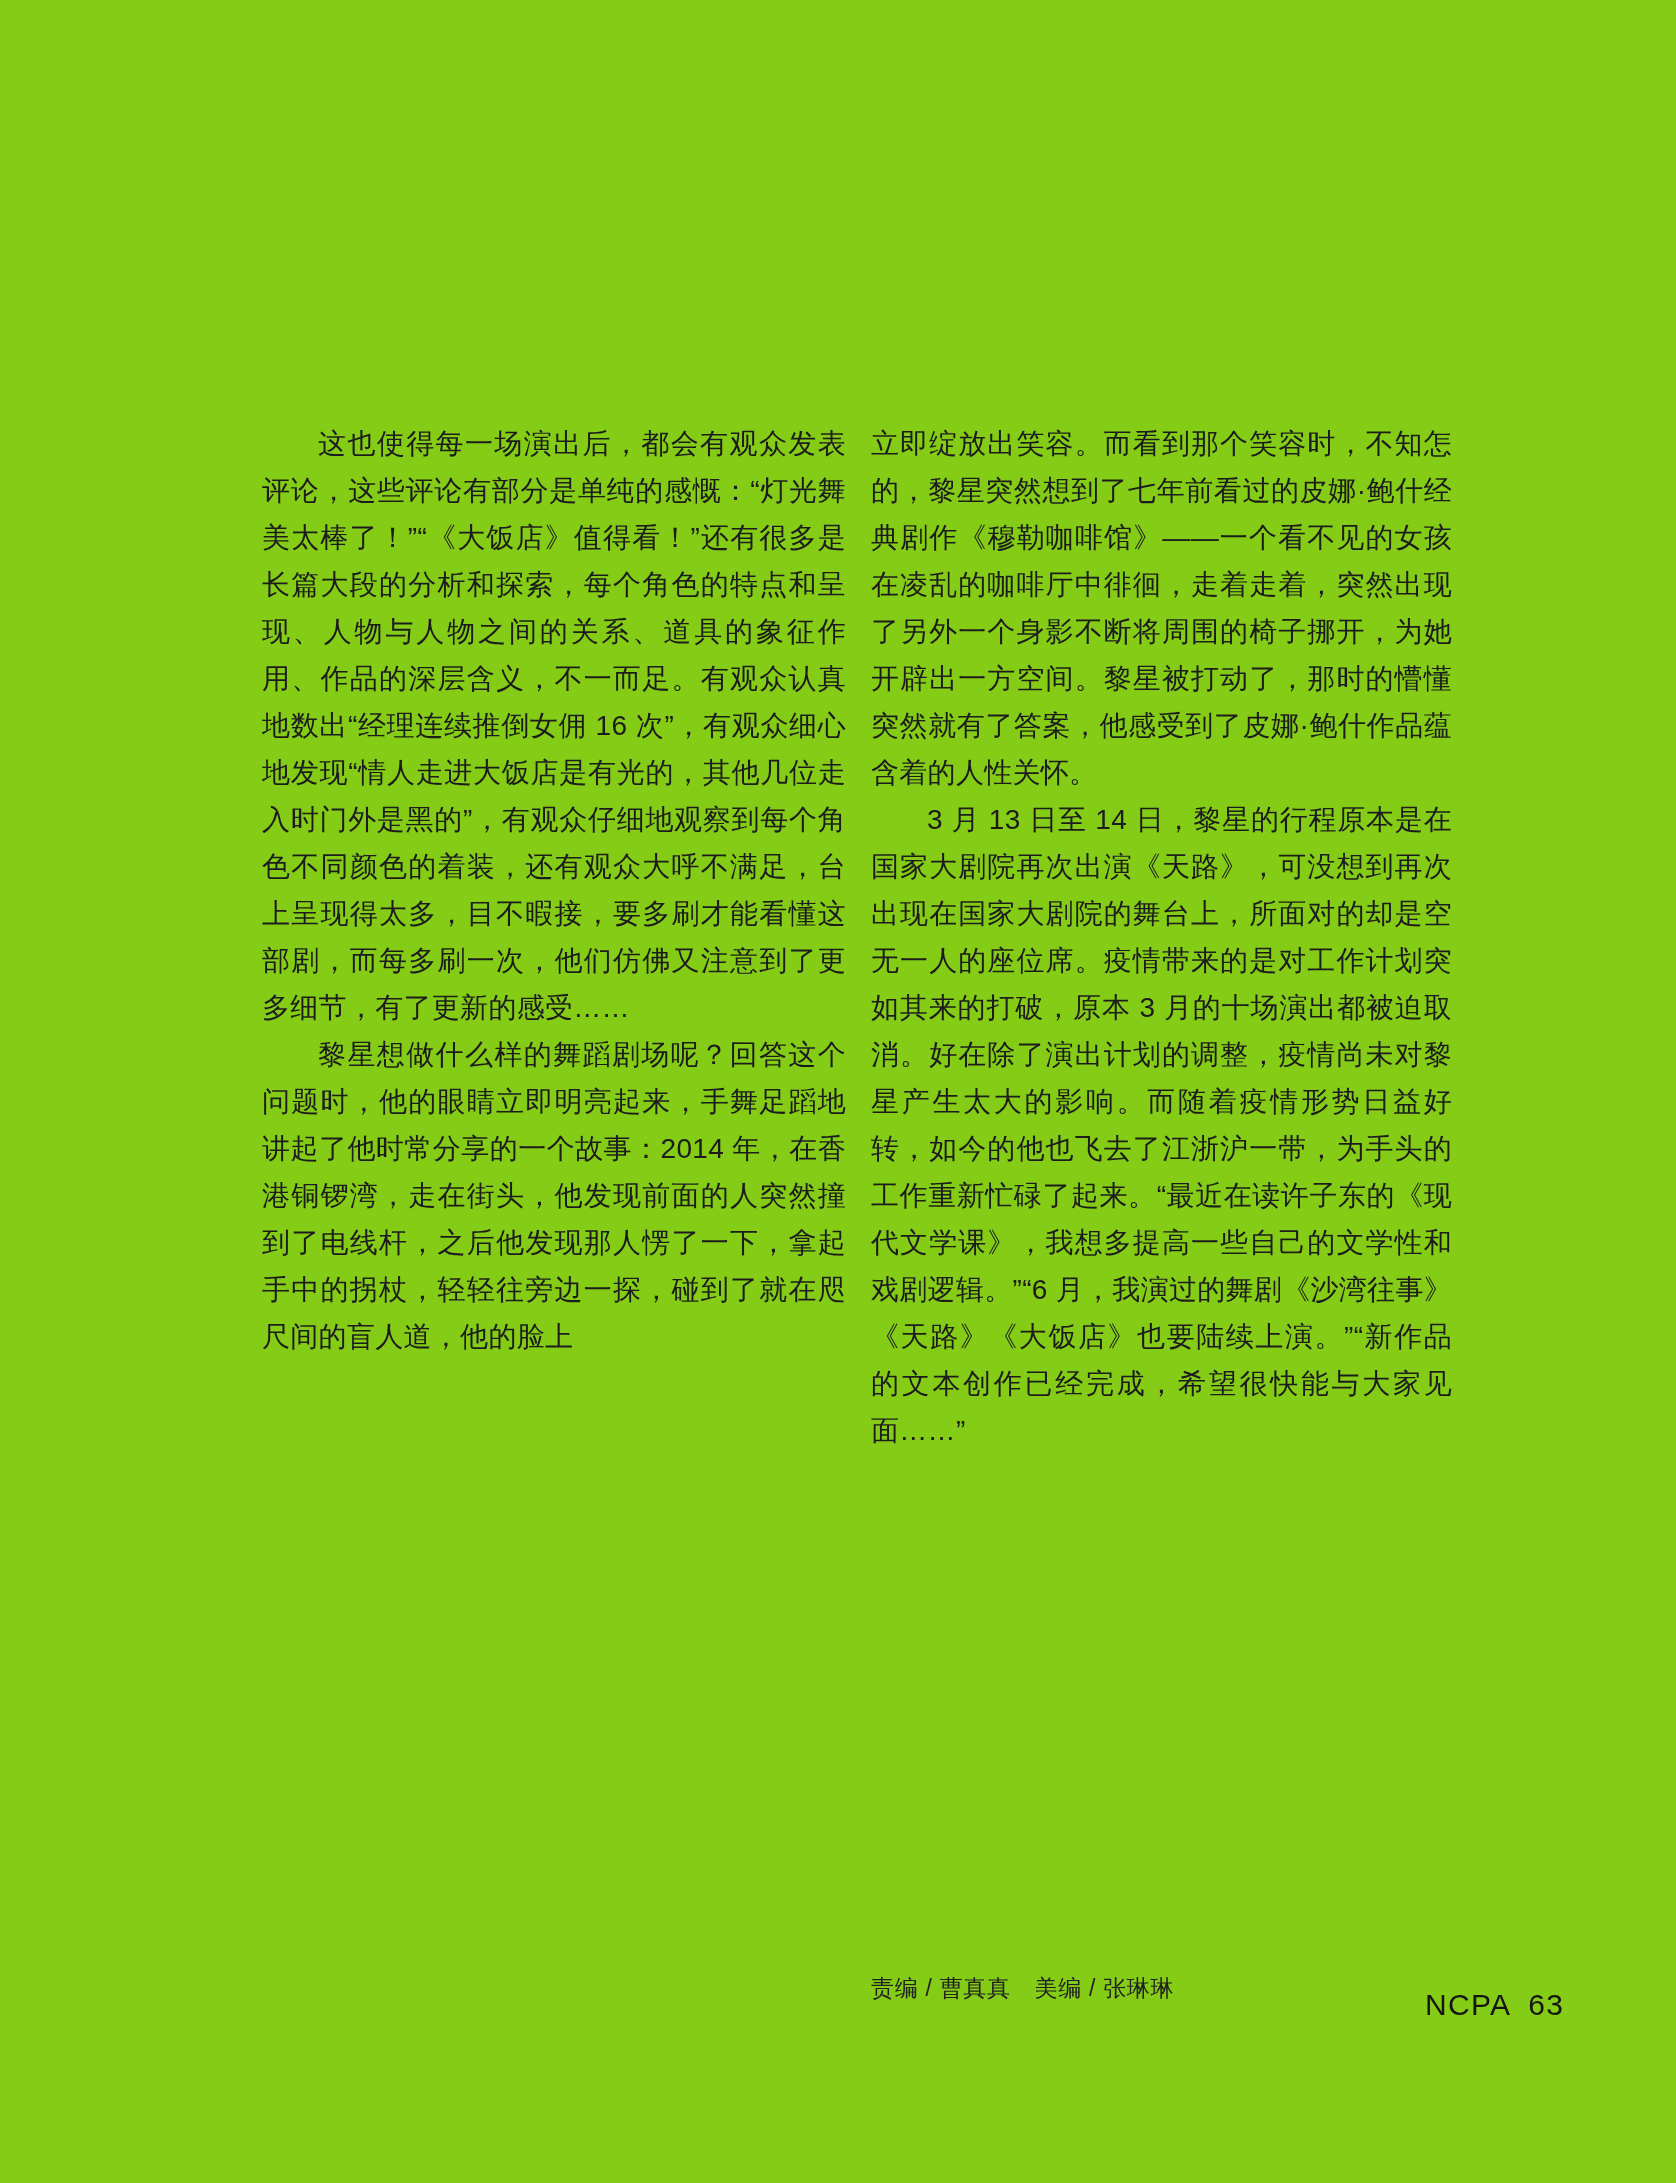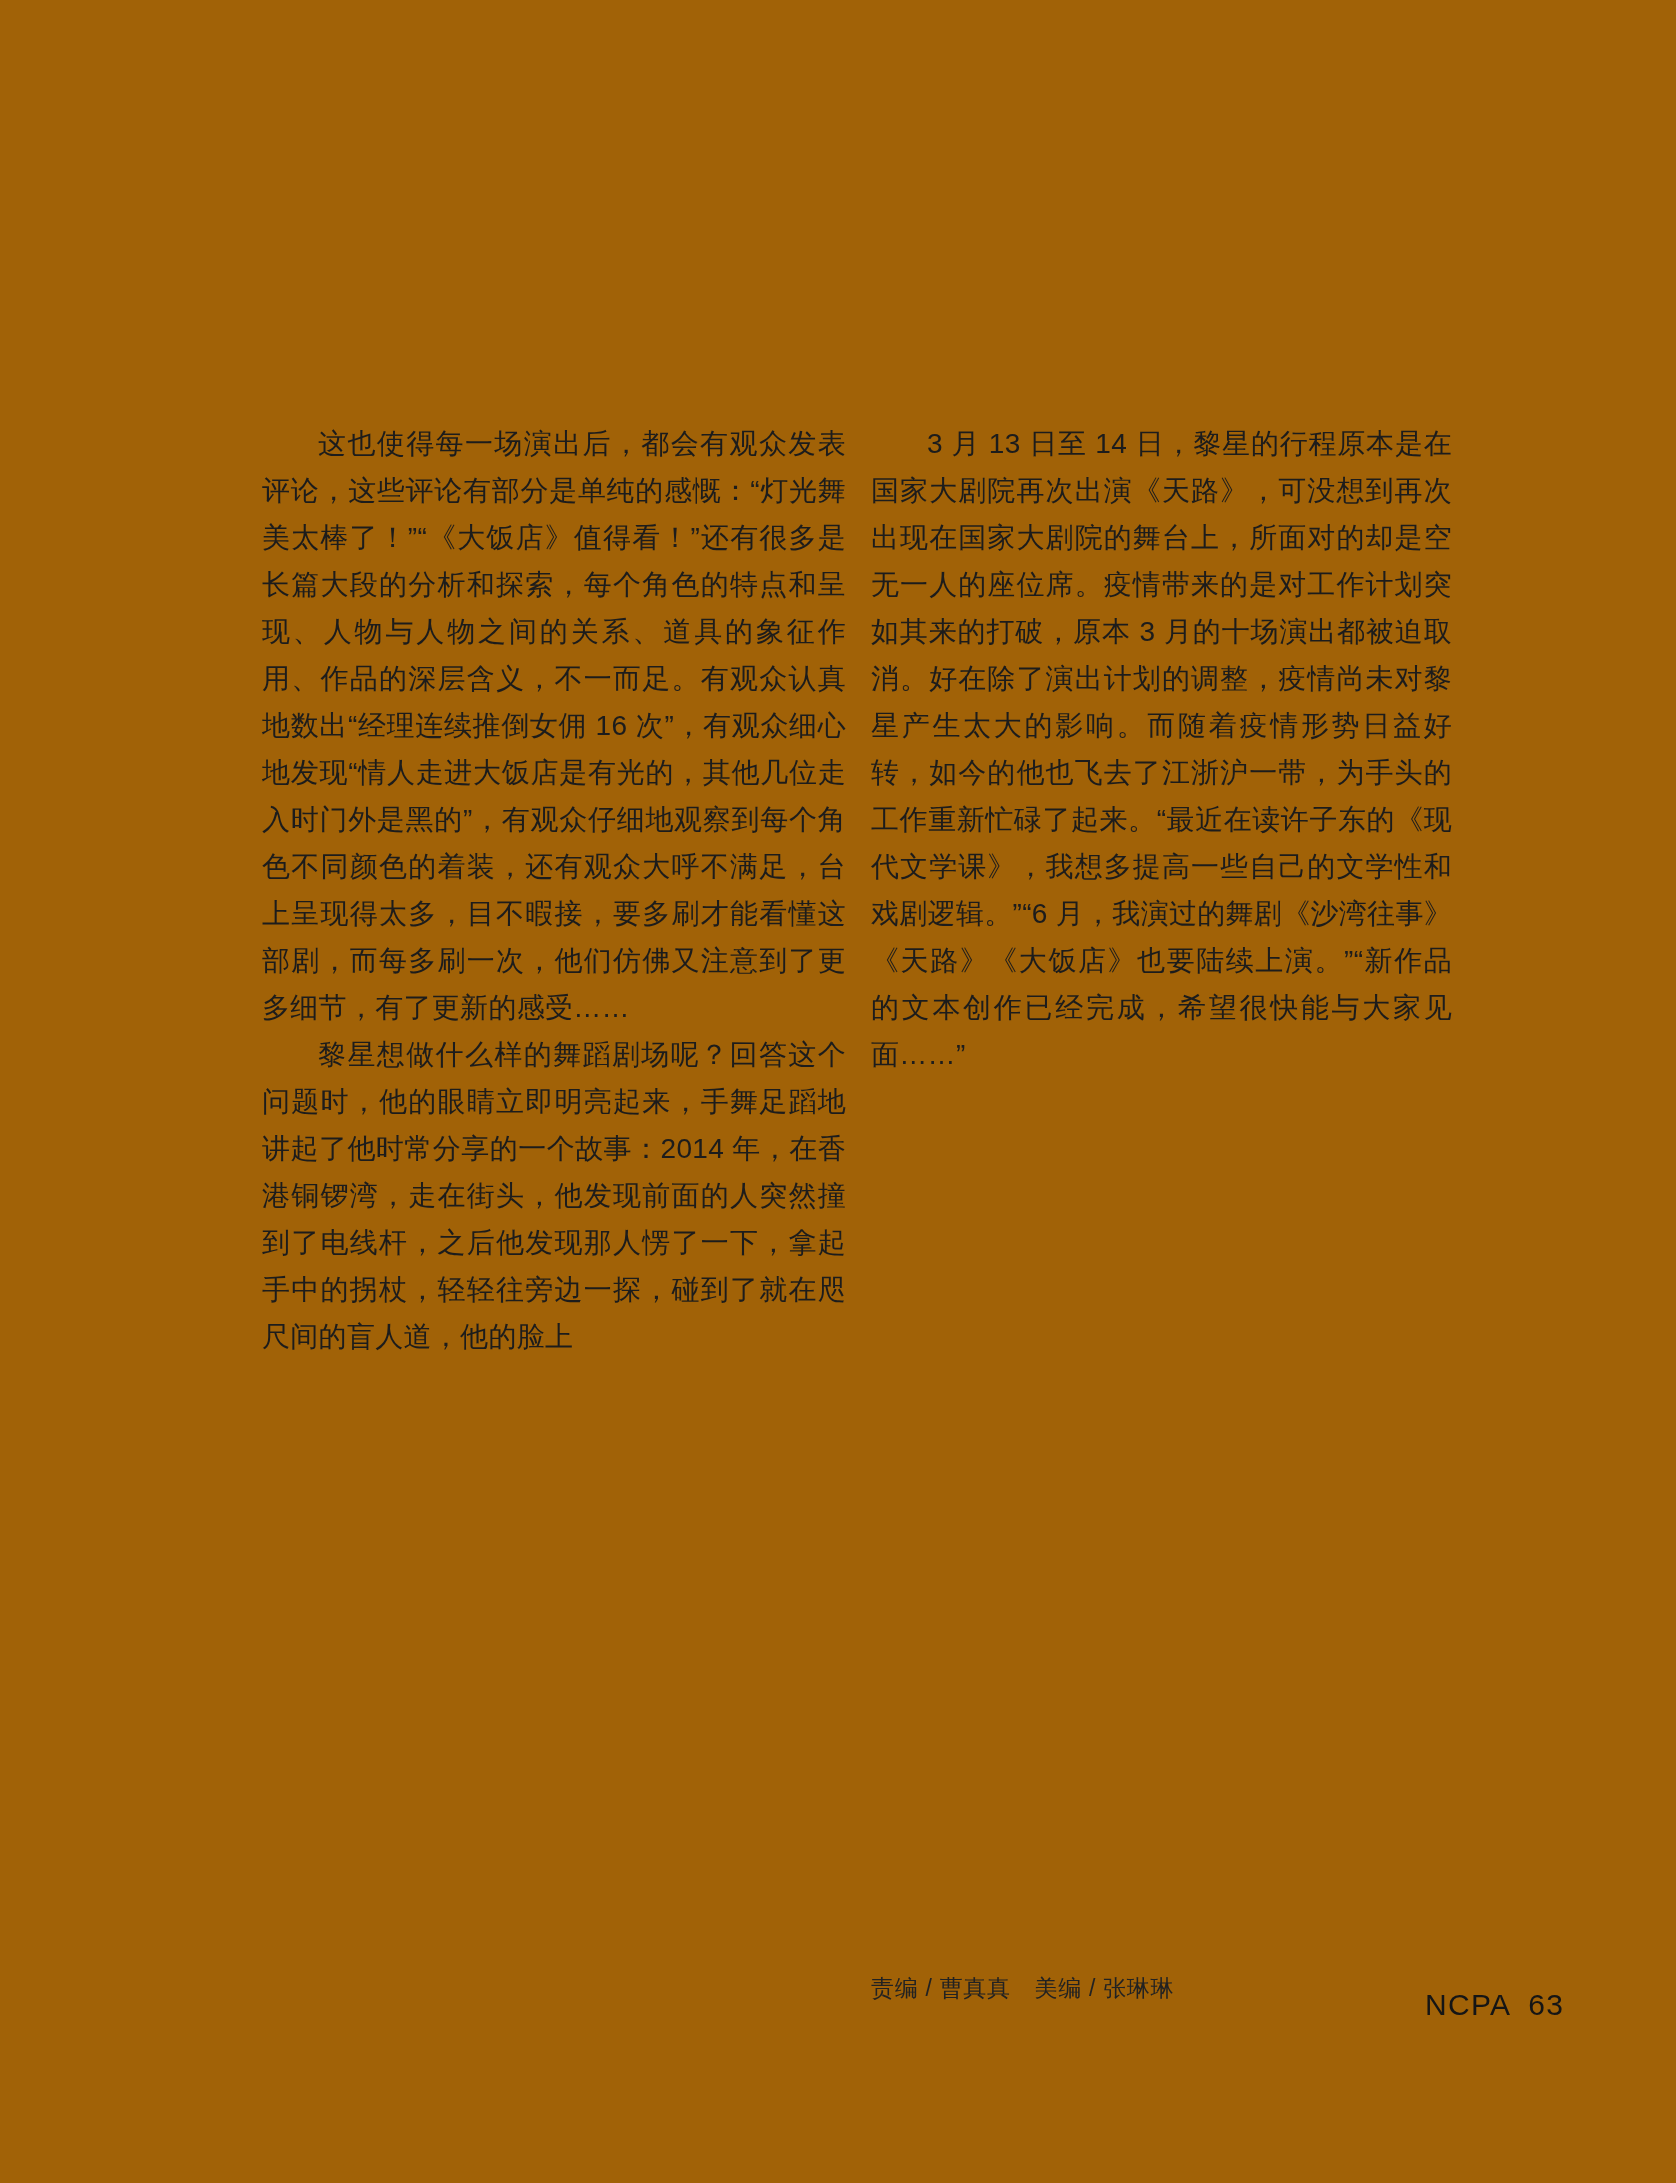--- a/index.html
+++ b/index.html
@@ -1,21 +1,21 @@
 <!DOCTYPE html>
 <html style="font-size:10.6px"><head>
 <meta charset="utf-8">
 <style>
   html, body { margin: 0; padding: 0; }
   body { background: #ffffff; }
   .page {
     position: relative;
     width: 1676px;
     height: 2183px;
-    background: #a16207;
+    background: #84cc16;
     overflow: hidden;
     font-family: "Liberation Sans", sans-serif;
   }
   .columns {
     position: absolute;
     left: 262px;
     top: 420px;
     display: flex;
     gap: 25px;
   }
@@ -75,20 +75,21 @@
 <div class="page">
 
   <div class="columns">
 
     <div class="col col-left">
       <p>这也使得每一场演出后，都会有观众发表评论，这些评论有部分是单纯的感慨：“灯光舞美太棒了！”“《大饭店》值得看！”还有很多是长篇大段的分析和探索，每个角色的特点和呈现、人物与人物之间的关系、道具的象征作用、作品的深层含义，不一而足。有观众认真地数出“经理连续推倒女佣 16 次”，有观众细心地发现“情人走进大饭店是有光的，其他几位走入时门外是黑的”，有观众仔细地观察到每个角色不同颜色的着装，还有观众大呼不满足，台上呈现得太多，目不暇接，要多刷才能看懂这部剧，而每多刷一次，他们仿佛又注意到了更多细节，有了更新的感受……</p>
       <p>黎星想做什么样的舞蹈剧场呢？回答这个问题时，他的眼睛立即明亮起来，手舞足蹈地讲起了他时常分享的一个故事：2014 年，在香港铜锣湾，走在街头，他发现前面的人突然撞到了电线杆，之后他发现那人愣了一下，拿起手中的拐杖，轻轻往旁边一探，碰到了就在咫尺间的盲人道，他的脸上</p>
     </div>
 
     <div class="col col-right">
+      <p class="no-indent">立即绽放出笑容。而看到那个笑容时，不知怎的，黎星突然想到了七年前看过的皮娜·鲍什经典剧作《穆勒咖啡馆》——一个看不见的女孩在凌乱的咖啡厅中徘徊，走着走着，突然出现了另外一个身影不断将周围的椅子挪开，为她开辟出一方空间。黎星被打动了，那时的懵懂突然就有了答案，他感受到了皮娜·鲍什作品蕴含着的人性关怀。</p>
       <p>3 月 13 日至 14 日，黎星的行程原本是在国家大剧院再次出演《天路》，可没想到再次出现在国家大剧院的舞台上，所面对的却是空无一人的座位席。疫情带来的是对工作计划突如其来的打破，原本 3 月的十场演出都被迫取消。好在除了演出计划的调整，疫情尚未对黎星产生太大的影响。而随着疫情形势日益好转，如今的他也飞去了江浙沪一带，为手头的工作重新忙碌了起来。“最近在读许子东的《现代文学课》，我想多提高一些自己的文学性和戏剧逻辑。”“6 月，我演过的舞剧《沙湾往事》《天路》《大饭店》也要陆续上演。”“新作品的文本创作已经完成，希望很快能与大家见面……”</p>
     </div>
 
   </div>
 
   <div class="credits">责编 / 曹真真　美编 / 张琳琳</div>
 
   <div class="folio">
     <span>NCPA</span><span class="num">63</span>
   </div>

